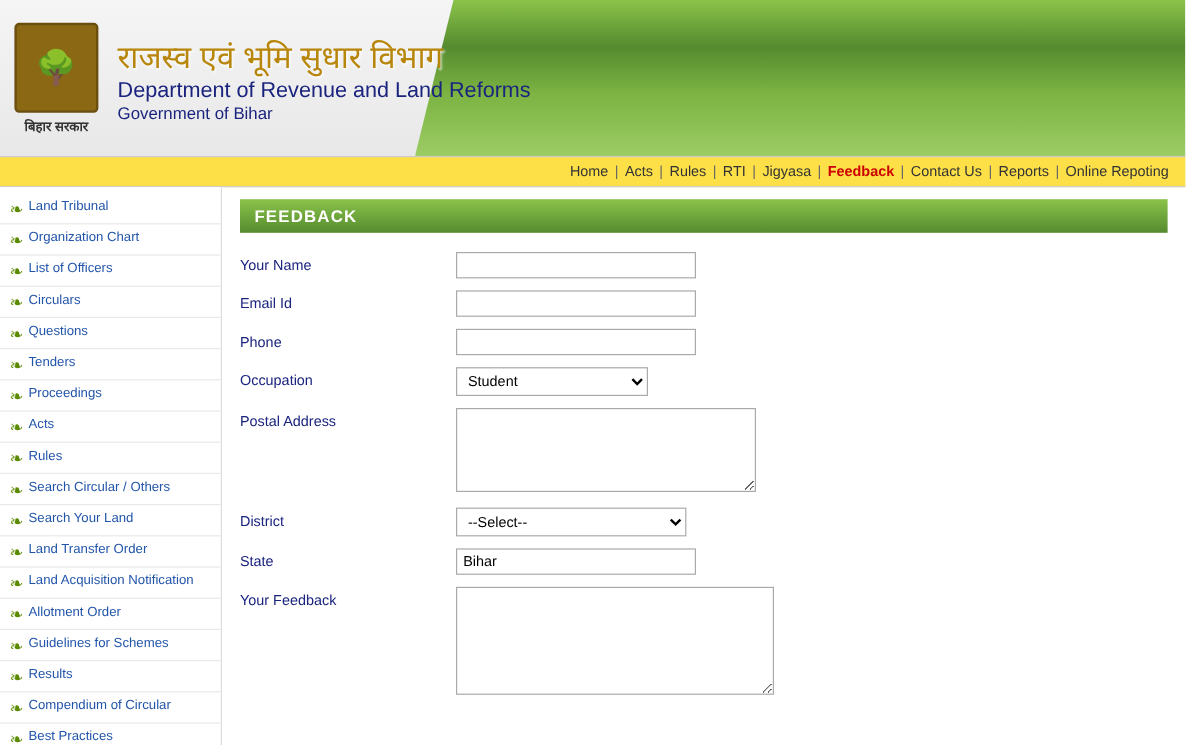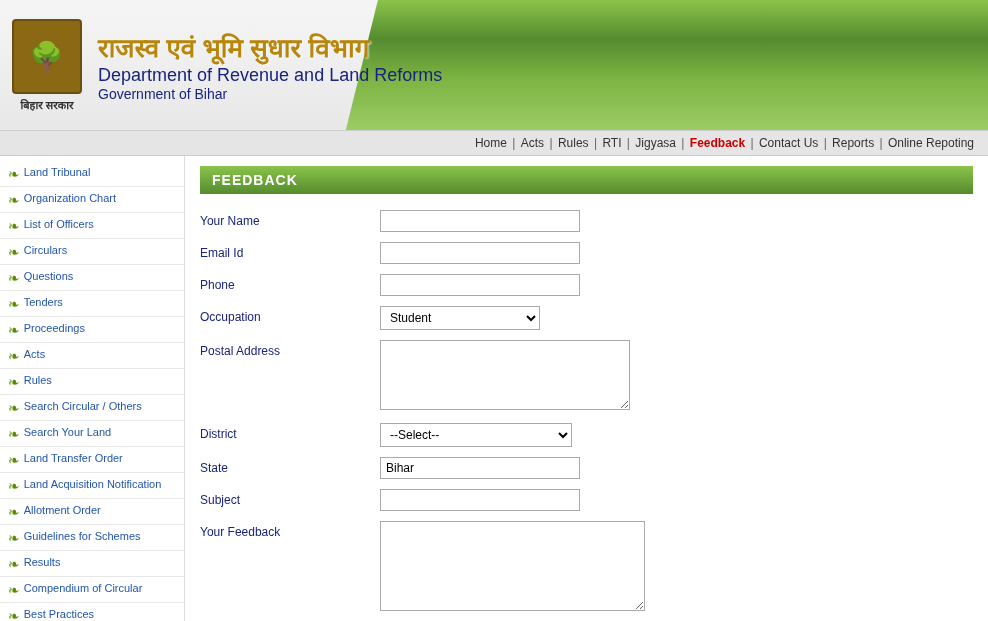--- a/index.html
+++ b/index.html
@@ -46,36 +46,36 @@
       color: #333;
       margin-top: 3px;
       font-weight: bold;
     }
     .header-title {
       z-index: 2;
     }
     .header-title .hindi {
       font-size: 26px;
       color: #b8860b;
-      font-weight: bold;
+      font-weight: normal;
       text-shadow: 1px 1px 2px rgba(255,255,255,0.8);
     }
     .header-title .eng1 {
       font-size: 18px;
       color: #1a237e;
       font-weight: normal;
     }
     .header-title .eng2 {
       font-size: 14px;
       color: #1a237e;
     }
 
     
     .navbar {
-      background: #e5e5e5;
+      background: #fde047;
       border-top: 1px solid #ccc;
       border-bottom: 1px solid #ccc;
       padding: 5px 12px;
       text-align: right;
       font-size: 12px;
     }
     .navbar a {
       color: #333;
       text-decoration: none;
       margin: 0 2px;
@@ -348,26 +348,20 @@
       </div>
     </div>
 
     <div class="form-row">
       <div class="form-label">State</div>
       <div class="form-control">
         <input type="text" class="state-input" value="Bihar" style="">
       </div>
     </div>
 
-    <div class="form-row">
-      <div class="form-label">Subject</div>
-      <div class="form-control">
-        <input type="text" style="">
-      </div>
-    </div>
 
     <div class="form-row">
       <div class="form-label">Your Feedback</div>
       <div class="form-control">
         <textarea class="feedback-textarea" style=""></textarea>
       </div>
     </div>
 
   </div>
 </div>

